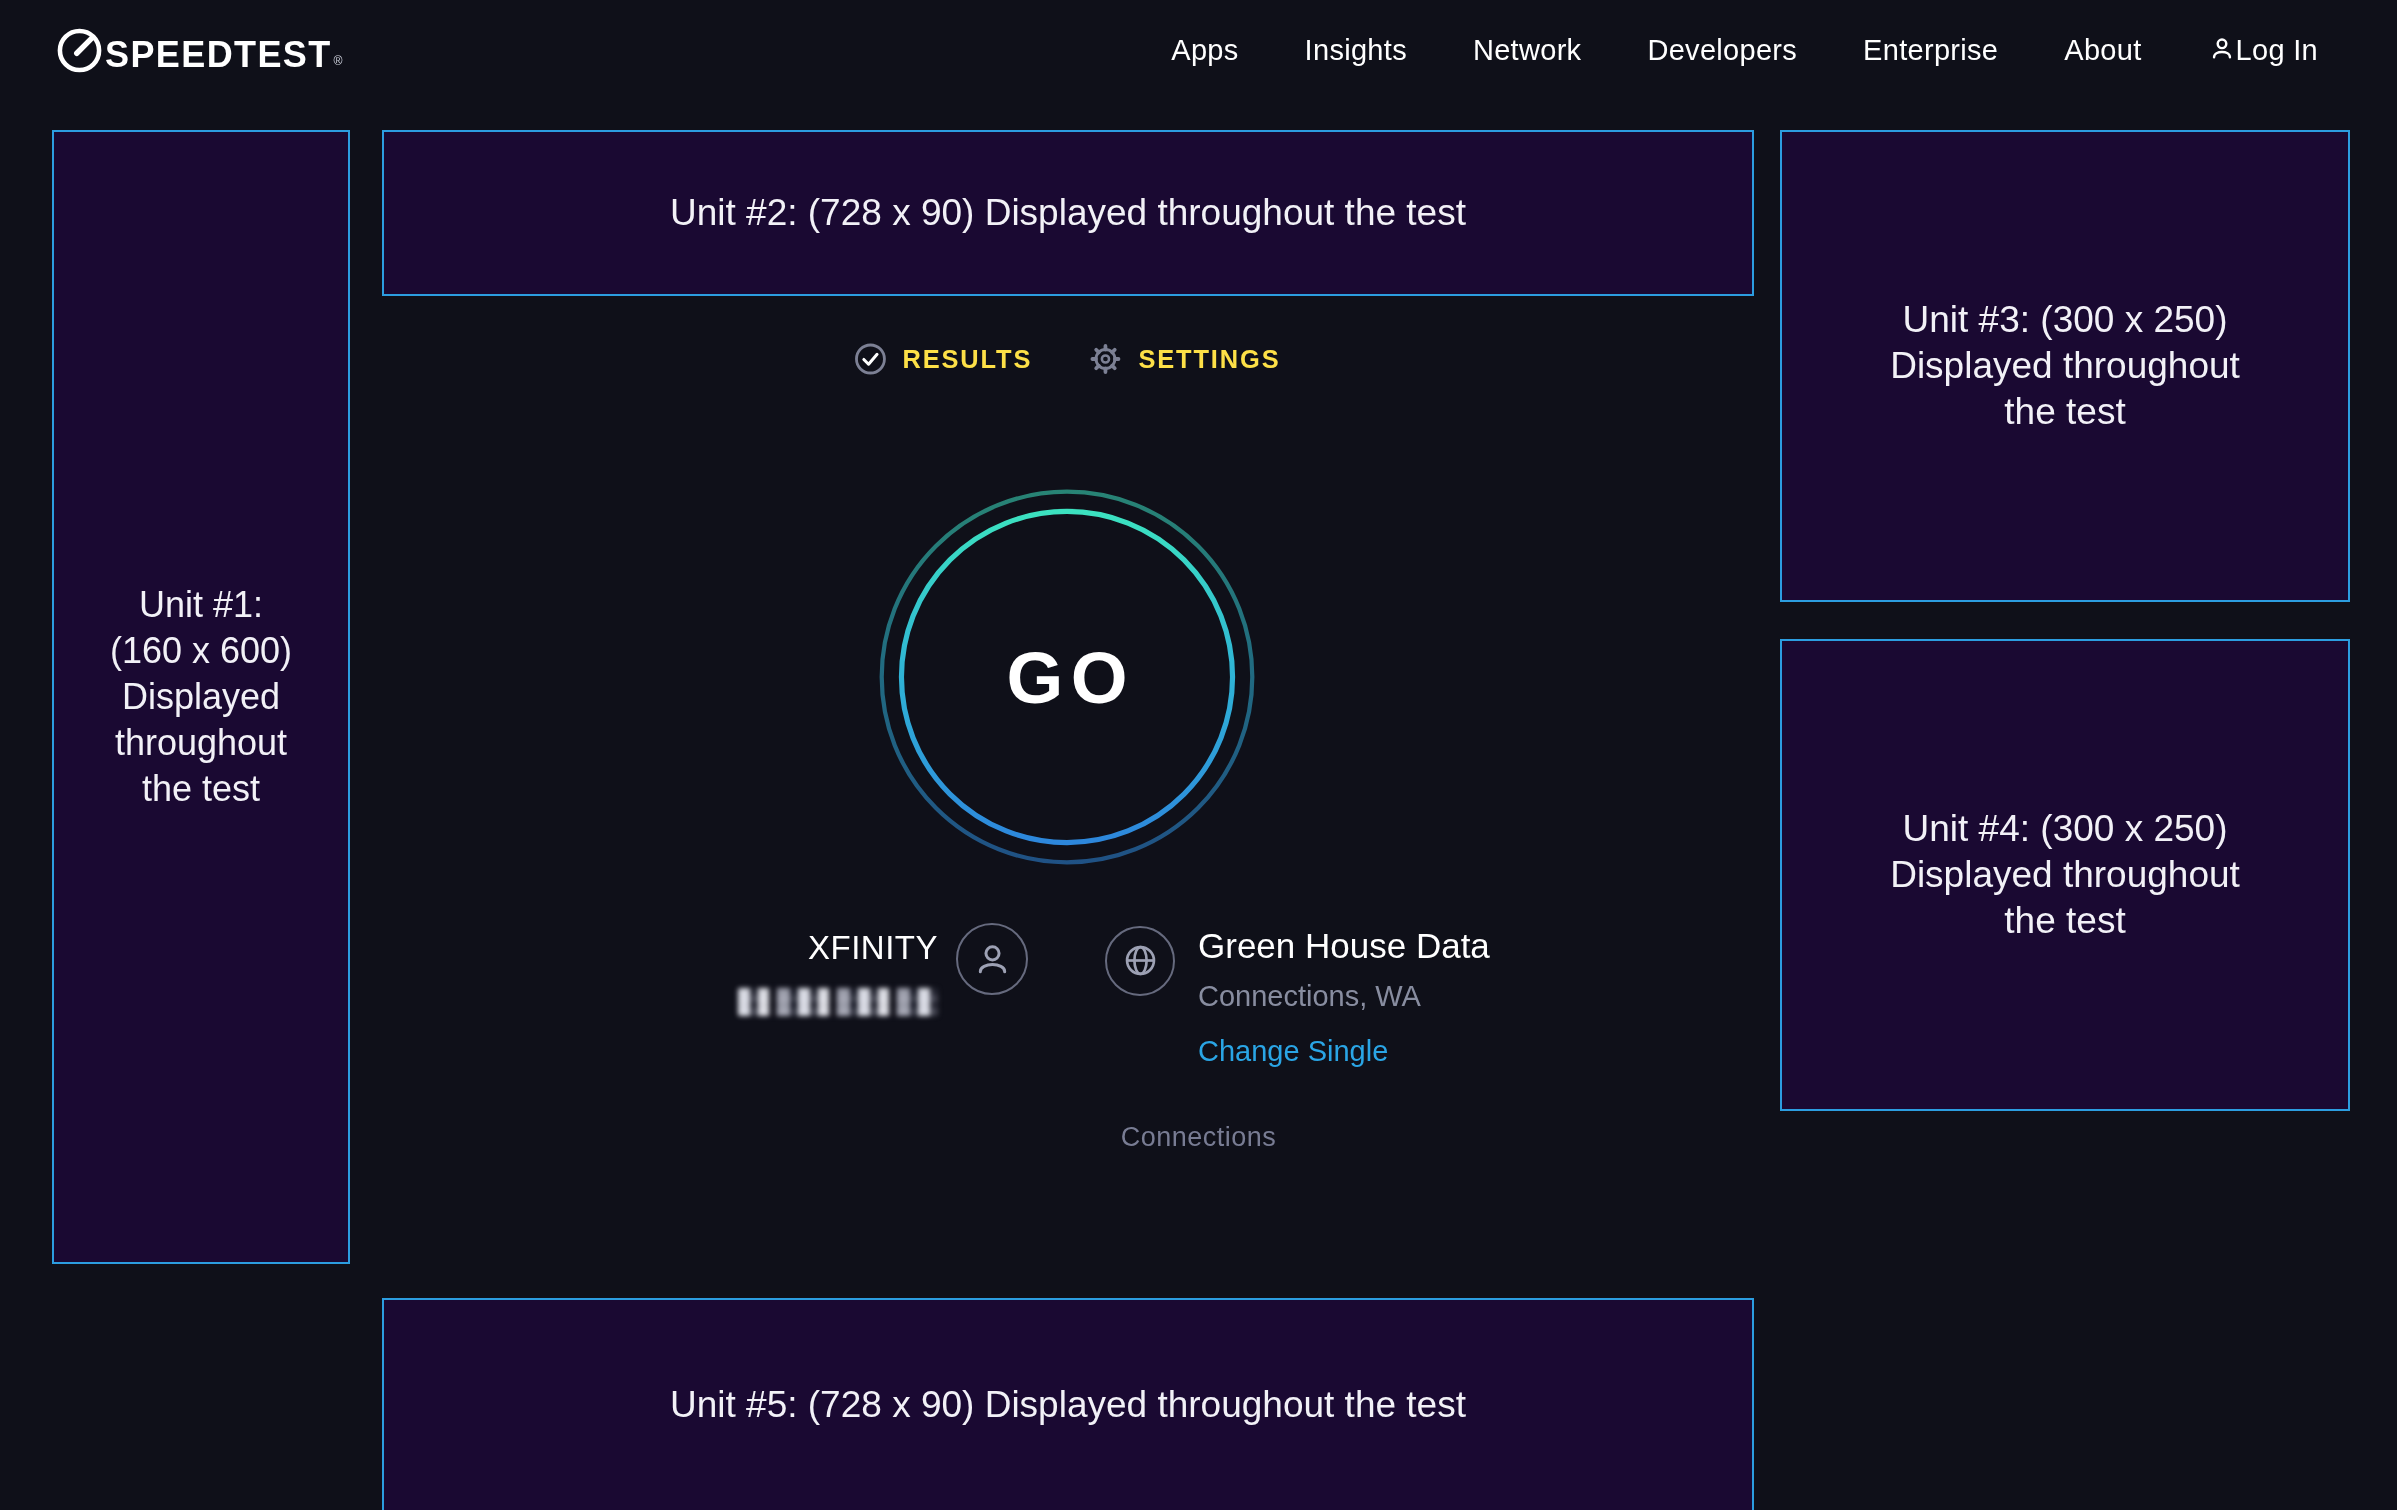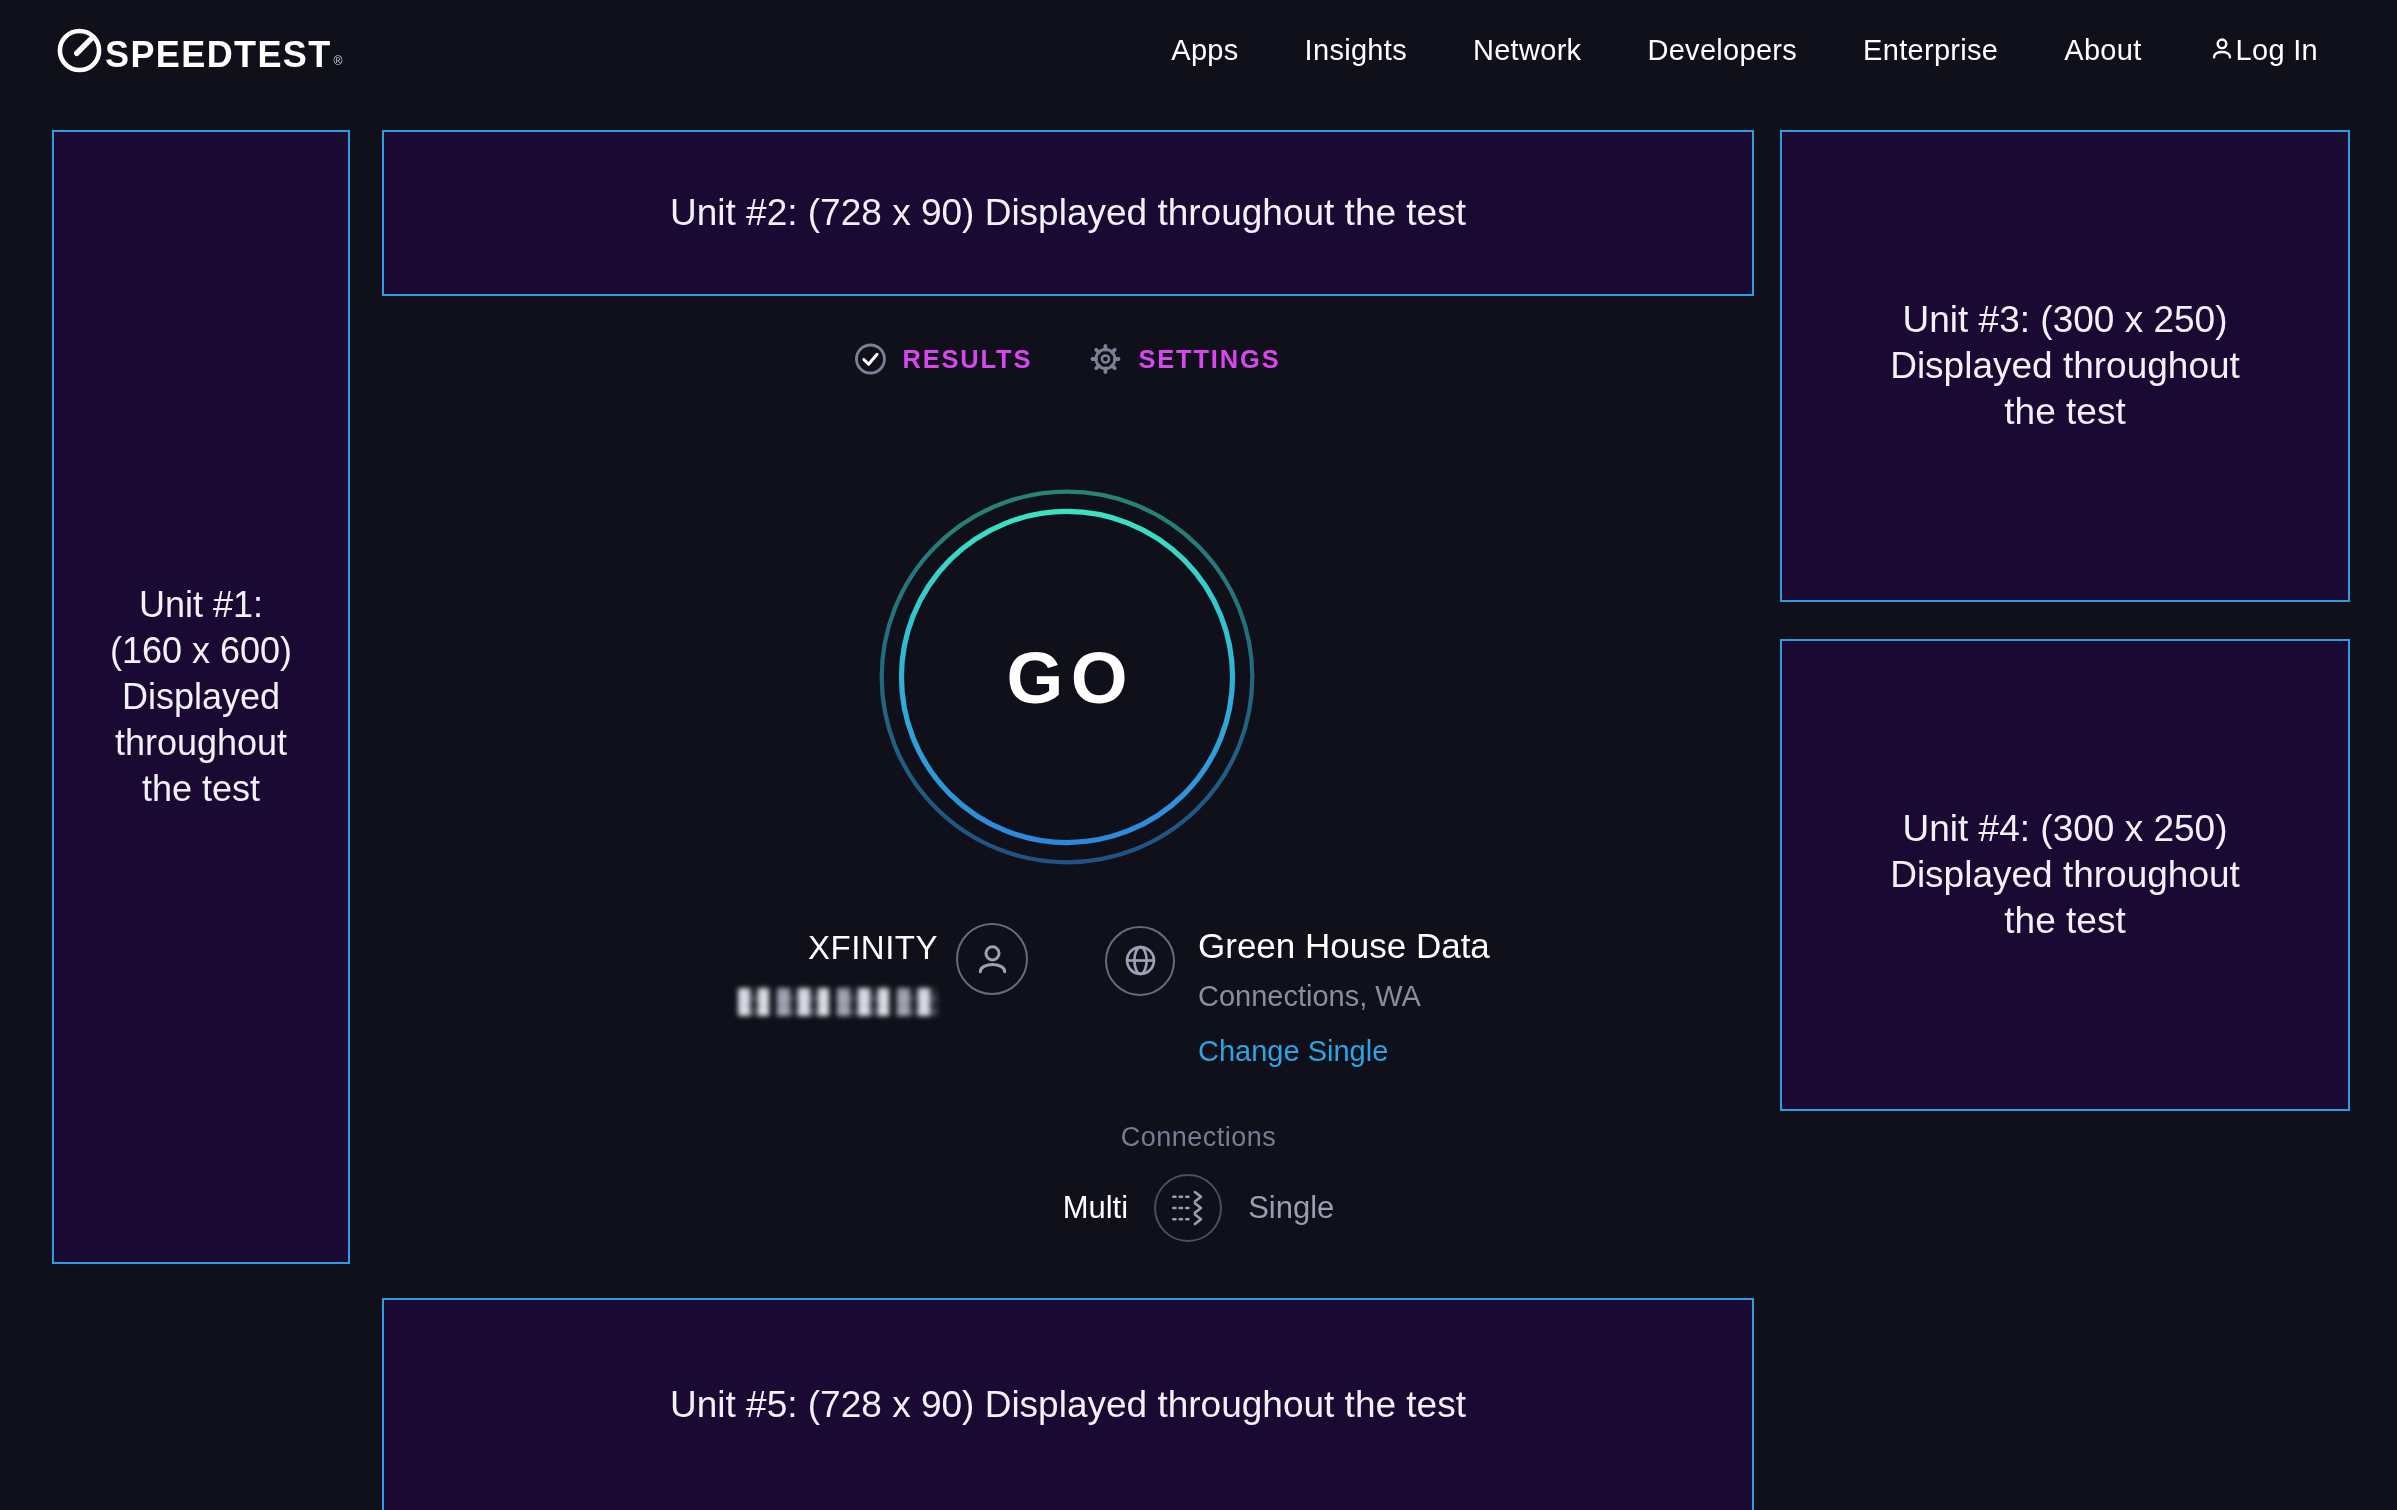--- a/index.html
+++ b/index.html
@@ -106,21 +106,21 @@
   .tab {
     display: flex;
     align-items: center;
     gap: 15px;
     cursor: pointer;
   }
   .tab-label {
     font-size: 25.4px;
     font-weight: 700;
     letter-spacing: 1.9px;
-    color: #d946ef;
+    color: #fde047;
   }
 
   
   .go-wrap {
     position: absolute;
     left: 877px;
     top: 487px;
     width: 380px;
     height: 380px;
     cursor: pointer;
@@ -360,32 +360,16 @@
     </div>
     <div class="server-block">
       <div class="server-name">Green House Data</div>
       <div class="server-location">Connections, WA</div>
       <a class="change-server">Change Single</a>
     </div>
   </div>
 
   <div class="connections">
     <div class="connections-label">Connections</div>
-    <div class="conn-row">
-      <span class="conn-option conn-multi">Multi</span>
-      <span class="conn-toggle">
-        <svg width="68" height="68" viewBox="0 0 74 74">
-          <g stroke="#9aa0b4" stroke-width="3" fill="none" stroke-linecap="round" stroke-linejoin="round">
-            <line x1="20" y1="24" x2="42" y2="24" stroke-dasharray="2.5 5"></line>
-            <path d="M45,18.5 L52,24 L45,29.5"></path>
-            <line x1="20" y1="37" x2="42" y2="37" stroke-dasharray="2.5 5"></line>
-            <path d="M45,31.5 L52,37 L45,42.5"></path>
-            <line x1="20" y1="50" x2="42" y2="50" stroke-dasharray="2.5 5"></line>
-            <path d="M45,44.5 L52,50 L45,55.5"></path>
-          </g>
-        </svg>
-      </span>
-      <span class="conn-option conn-single">Single</span>
-    </div>
   </div>
 
 </div>
 
 
 </body></html>

